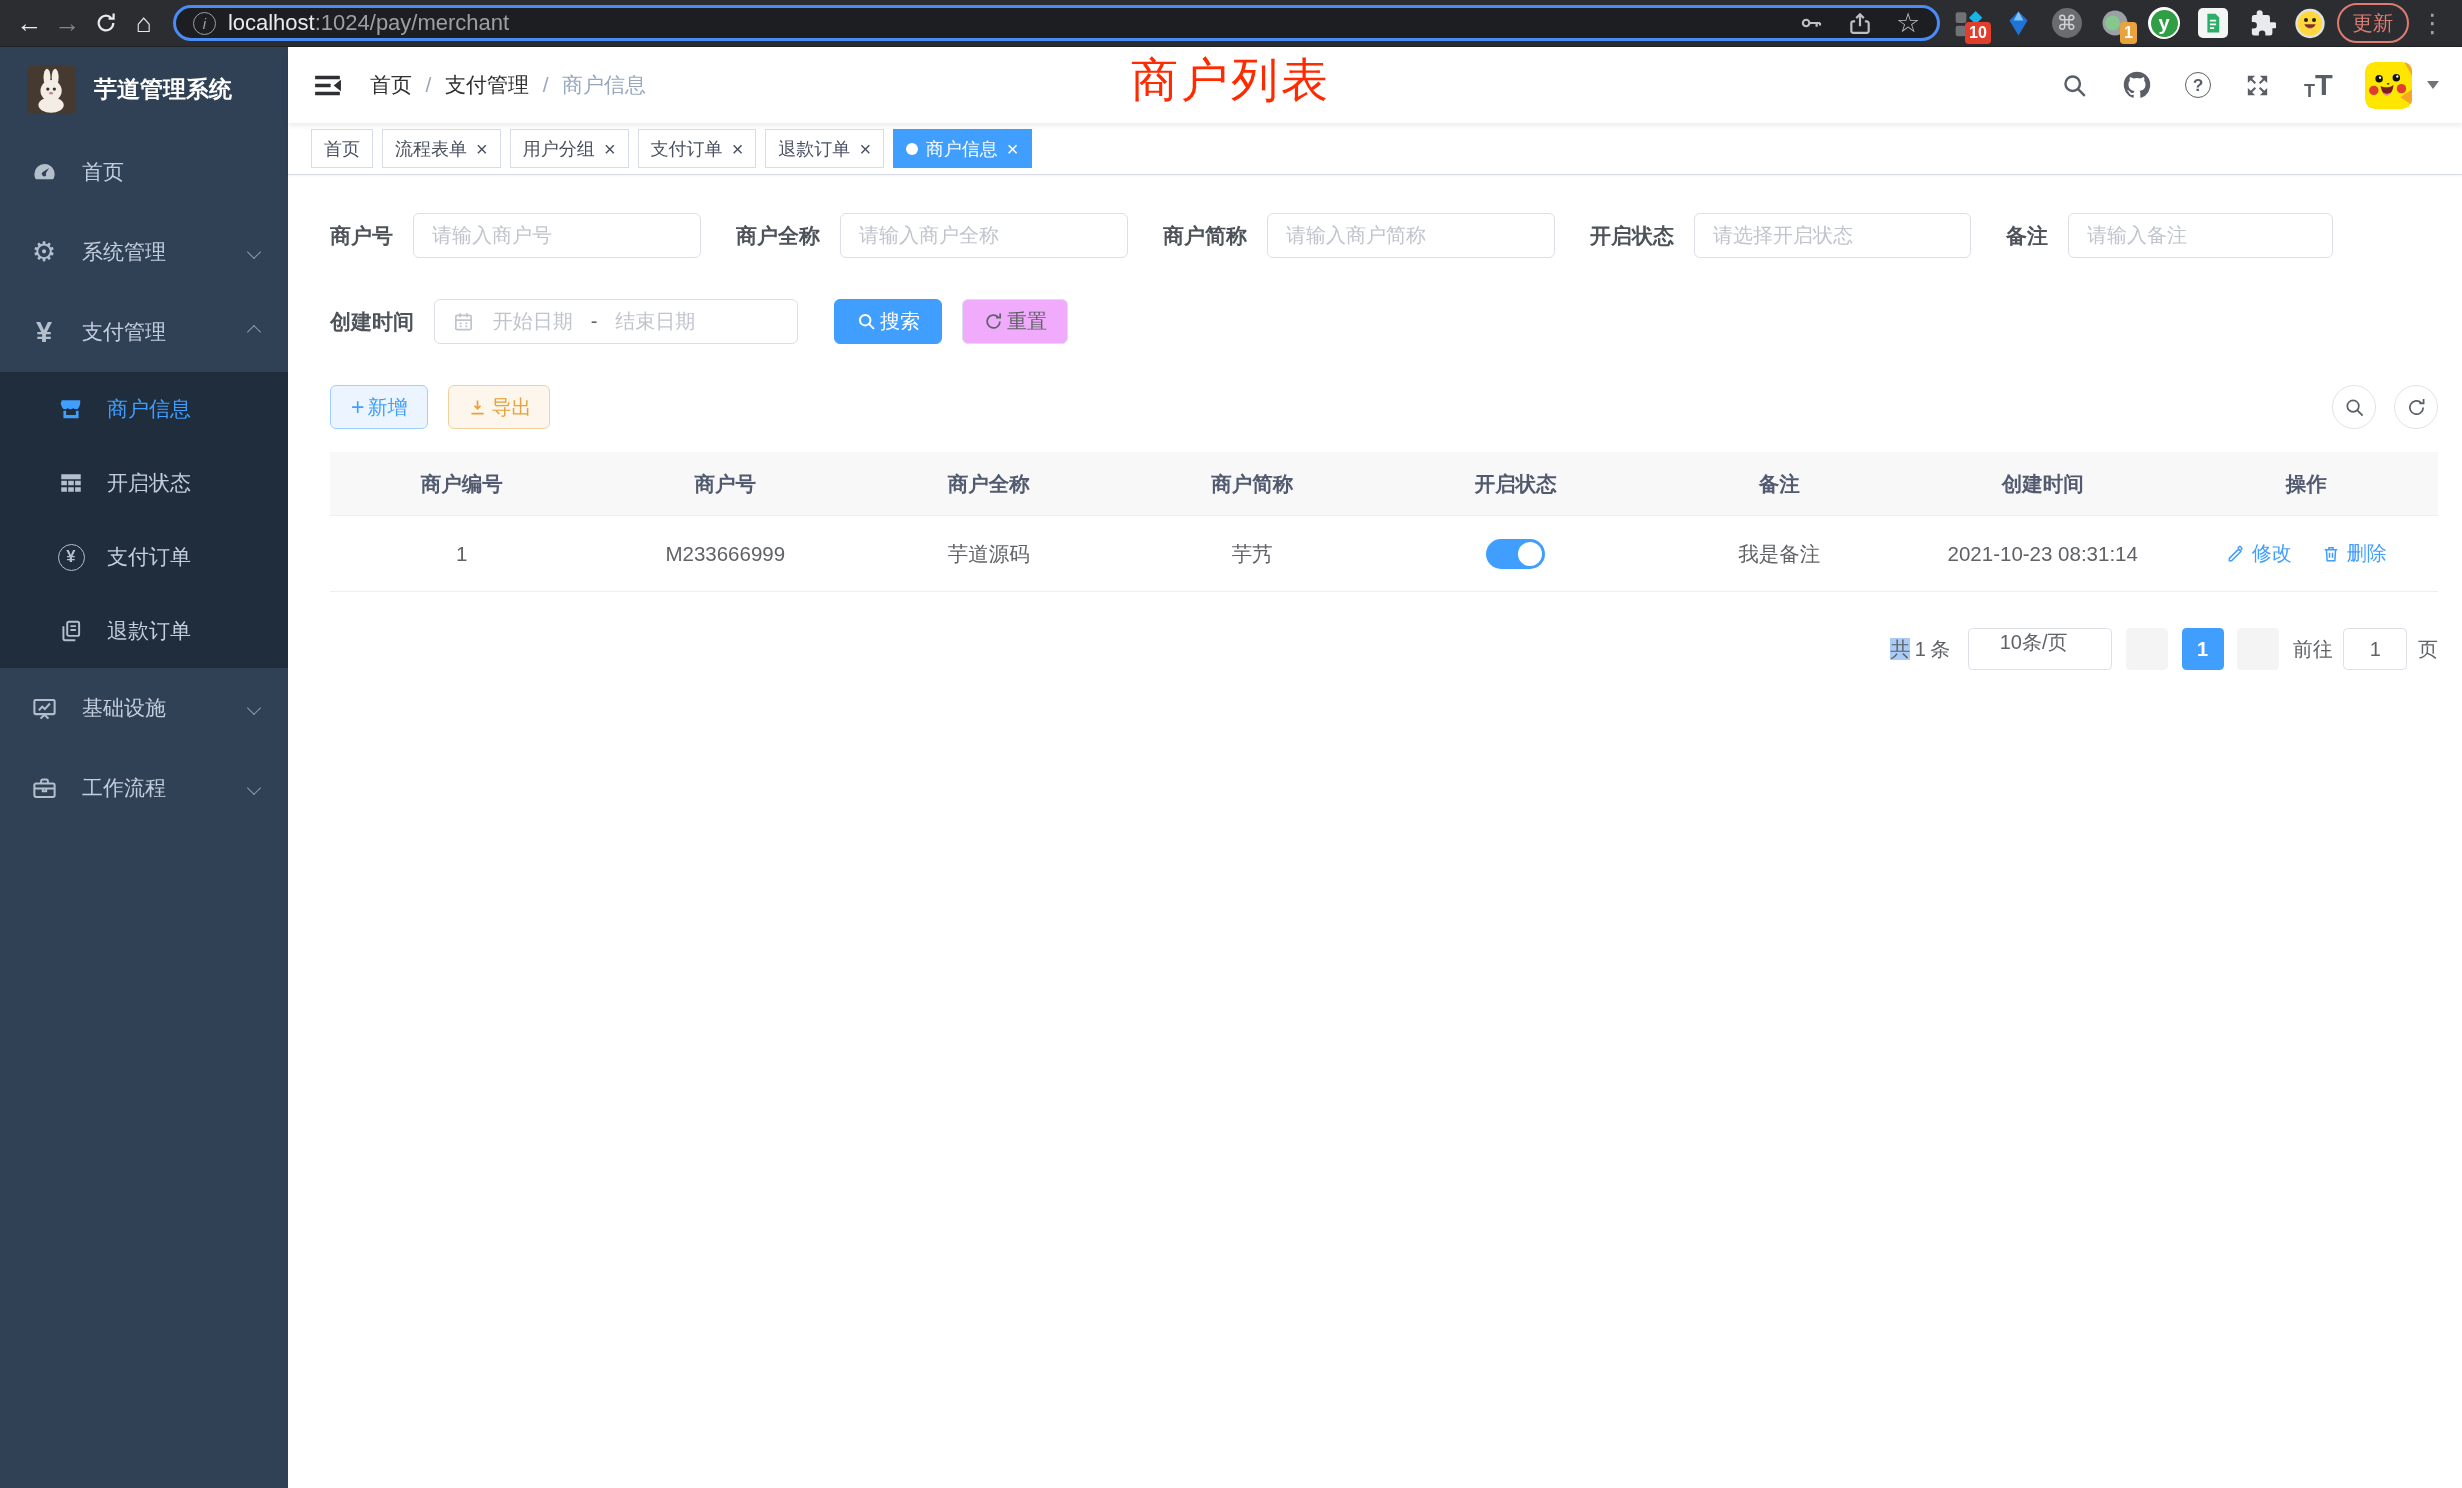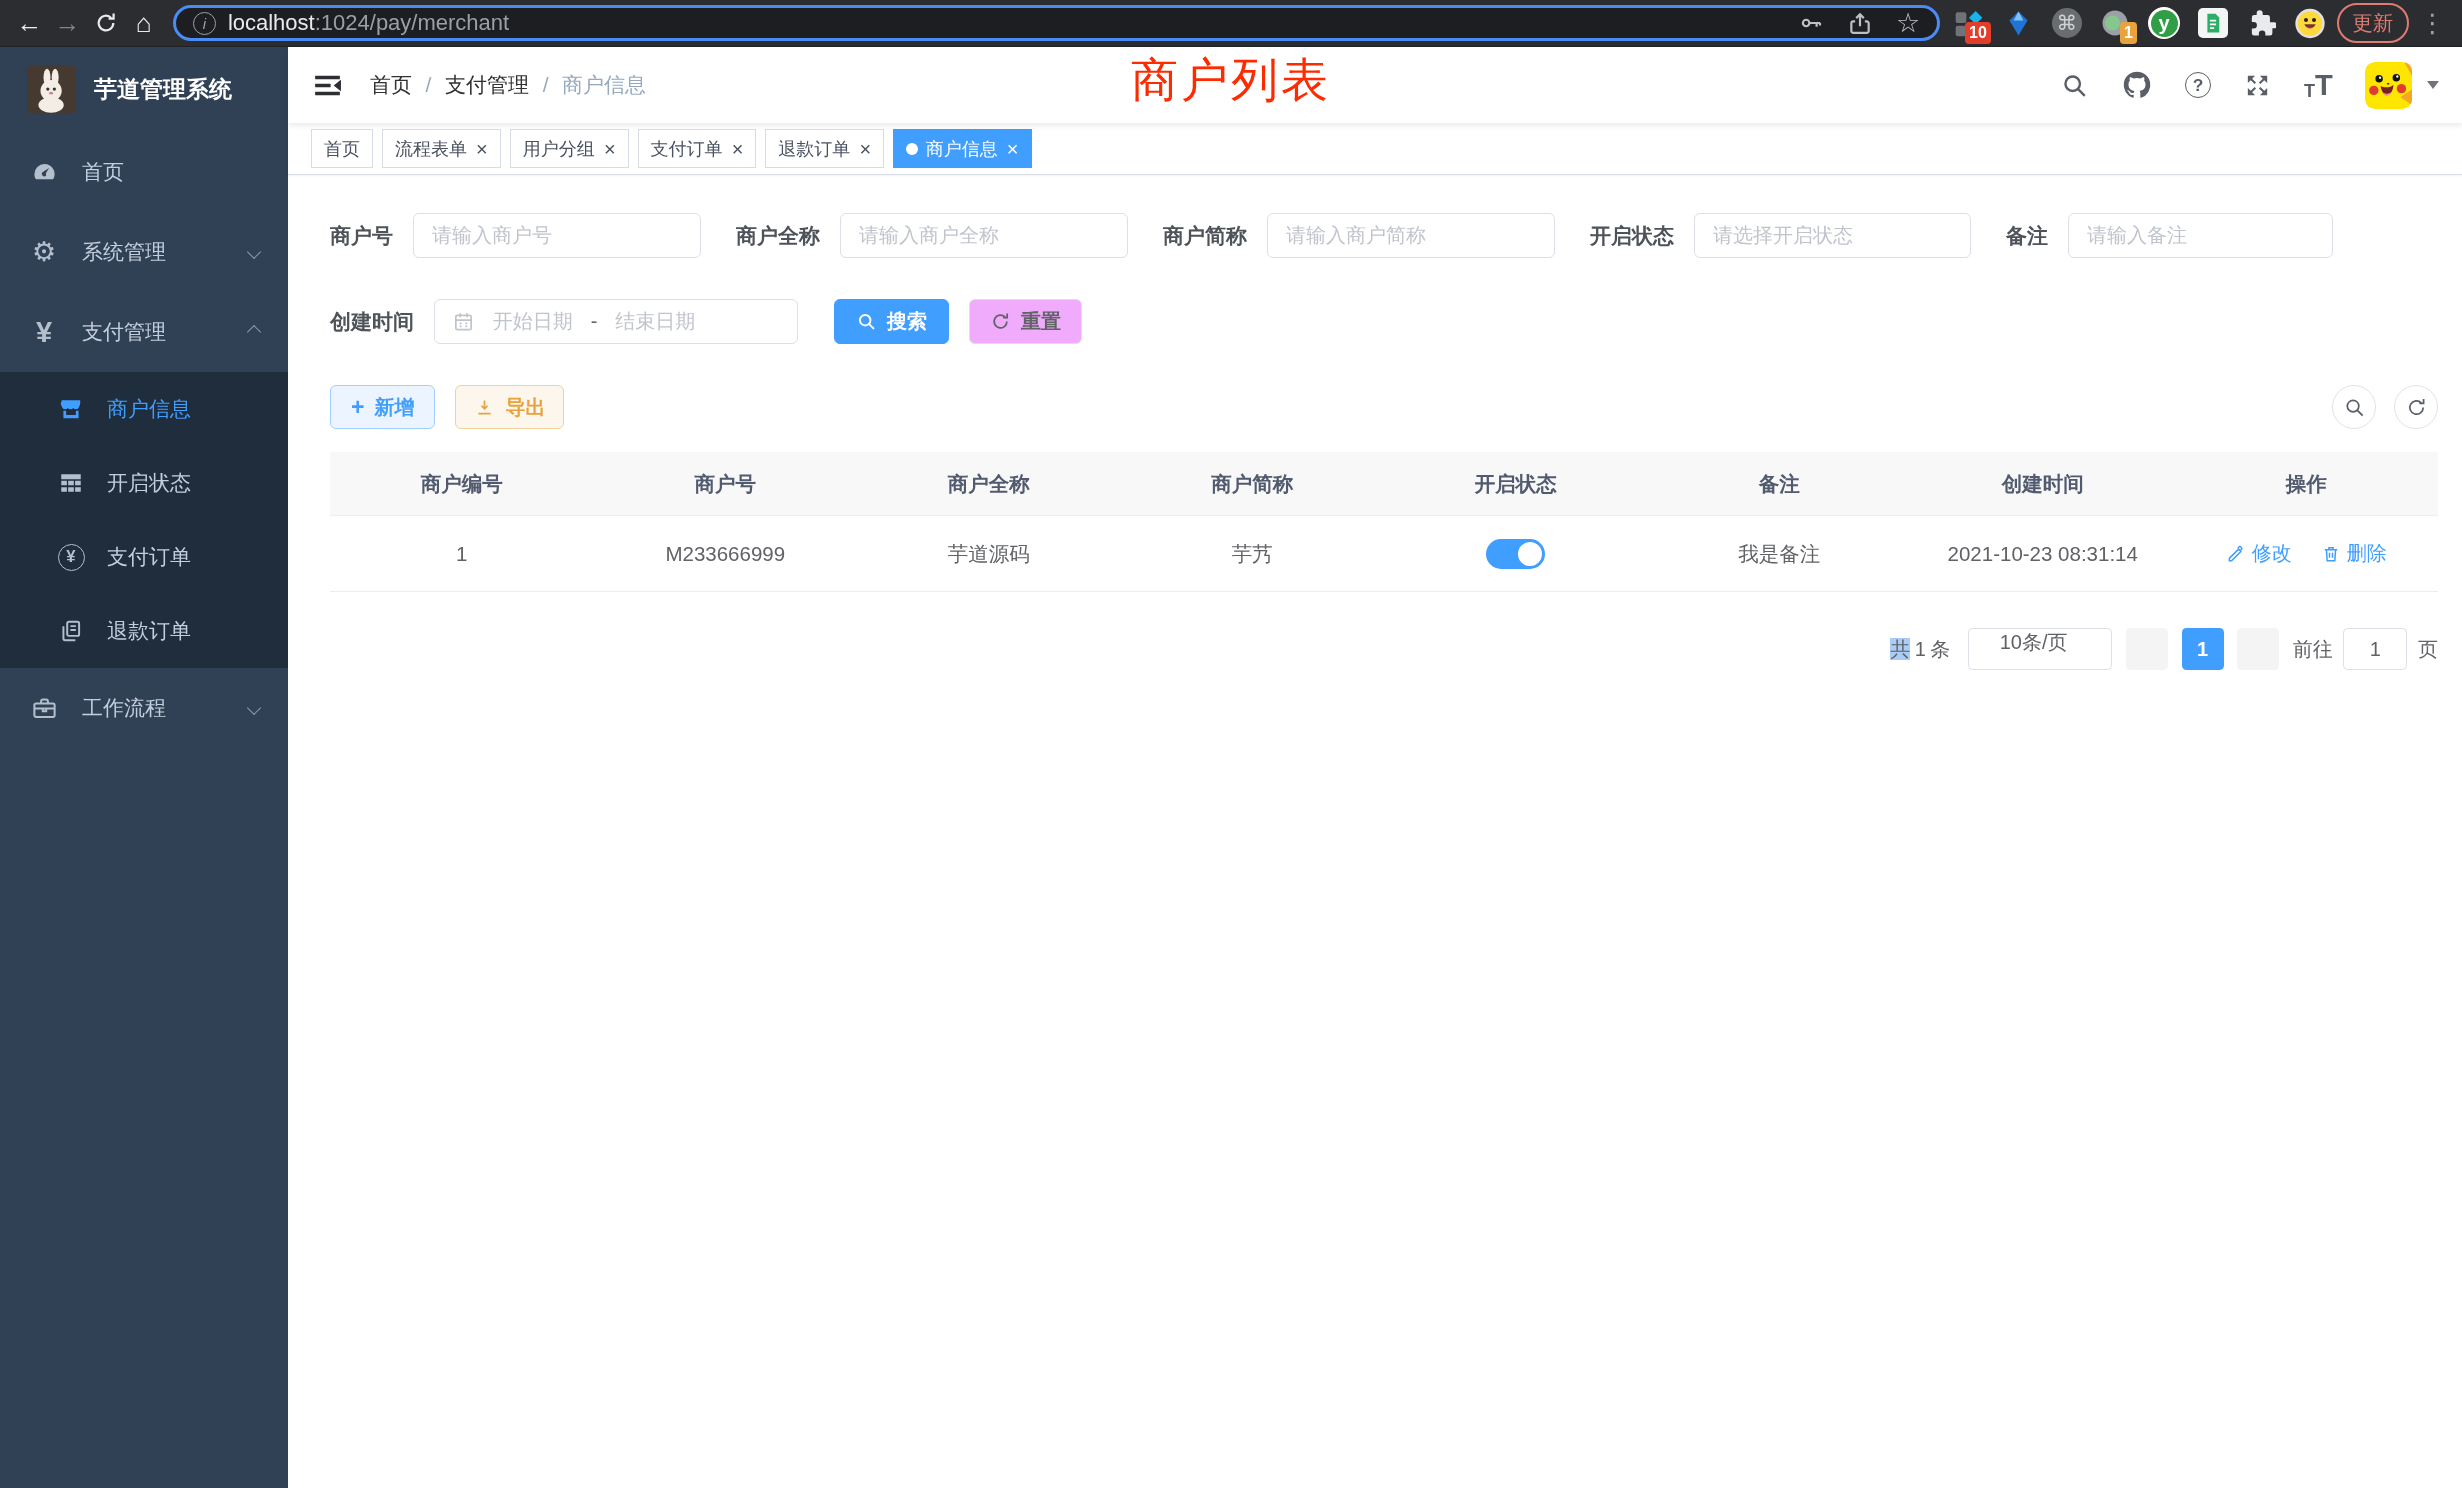--- a/index.html
+++ b/index.html
@@ -83,21 +83,21 @@
   .f-label { font-size:21px; color:#4e535a; font-weight:700; margin-right:20px; white-space:nowrap; }
   .f-input { height:45px; border:0.8px solid #dcdfe6; border-radius:6px; padding:0 18px; font-size:20px; color:#606266; outline:none; background:#fff; }
   .f-input::placeholder { color:#c0c4cc; }
   .w-input { width:288px; margin-right:35px; }
   .w-remark { width:265px; }
   .f-select { width:277px; height:45px; border:0.8px solid #dcdfe6; border-radius:6px; display:flex; align-items:center; padding:0 18px; font-size:20px; color:#c0c4cc; margin-right:35px; cursor:pointer; }
   .f-select .chv { border-color:#c0c4cc; margin-left:auto; }
   .date-range { width:364px; height:45px; border:0.8px solid #dcdfe6; border-radius:6px; display:flex; align-items:center; padding:0 16.7px; gap:18px; font-size:20px; color:#c0c4cc; }
   .date-range .sep { color:#606266; }
   .date-range svg { color:#c0c4cc; flex-shrink:0; }
-  .btn { display:inline-flex; align-items:center; justify-content:center; gap:10px; border-radius:6px; font-size:20px; cursor:pointer; white-space:nowrap;font-weight:bold; }
+  .btn { display:inline-flex; align-items:center; justify-content:center; gap:3px; border-radius:6px; font-size:20px; cursor:pointer; white-space:nowrap; }
   .btn-search { height:45px; padding:0 21px; background:#409eff; color:#fff; border:0.8px solid #409eff; margin-left:36px; }
   .btn-reset { height:45px; padding:0 20px; background:#f0abfc; color:#606266; border:0.8px solid #dcdfe6; margin-left:20px; }
   .toolbar { display:flex; align-items:center; margin-bottom:23px; }
   .btn-add { height:44px; padding:0 20px; background:#ecf5ff; color:#409eff; border:0.8px solid #a0cfff; }
   .btn-add .plus { font-size:23px; line-height:1; }
   .btn-export { height:44px; padding:0 18px; background:#fdf6ec; color:#e6a23c; border:0.8px solid #f3d19e; margin-left:20px; }
   .toolbar-right { margin-left:auto; display:flex; align-items:center; gap:18px; }
   .circle-btn { width:44px; height:44px; border-radius:50%; border:0.8px solid #e0e3e9; background:#fff; display:flex; align-items:center; justify-content:center; color:#5a5e66; cursor:pointer; }
 
   .datatable { width:100%; }
@@ -283,20 +283,31 @@
             <svg width="26" height="26" viewBox="0 0 24 24" fill="none" stroke="currentColor" stroke-width="1.8">
                 <rect x="8.5" y="3.5" width="11" height="13" rx="1.5"></rect>
                 <path d="M5 7.5V19a1.5 1.5 0 0 0 1.5 1.5H16"></path>
                 <path d="M11.5 7.5h5M11.5 11h5"></path>
               </svg>
           </span>
           <span class="mi-label">退款订单</span>
         </div>
       </div>
 
+      <div class="menu-item">
+        <span class="mi-icon">
+          <svg width="27" height="27" viewBox="0 0 24 24" fill="none" stroke="currentColor" stroke-width="1.8">
+              <rect x="3" y="4.5" width="18" height="12.5" rx="1"></rect>
+              <path d="M7 13.5l3-3.2 2.3 2.2 4.5-4.9"></path>
+              <path d="M8.5 21l3.5-3.5L15.5 21"></path>
+            </svg>
+        </span>
+        <span class="mi-label">基础设施</span>
+        <span class="chev down"></span>
+      </div>
 
 
       <div class="menu-item">
         <span class="mi-icon">
           <svg width="27" height="27" viewBox="0 0 24 24" fill="none" stroke="currentColor" stroke-width="1.8">
               <rect x="3" y="7.5" width="18" height="12" rx="1.5"></rect>
               <path d="M9 7.5V5.5A1.5 1.5 0 0 1 10.5 4h3A1.5 1.5 0 0 1 15 5.5v2"></path>
               <path d="M3 12h18"></path>
               <path d="M10.5 12v2.5h3V12"></path>
             </svg>

